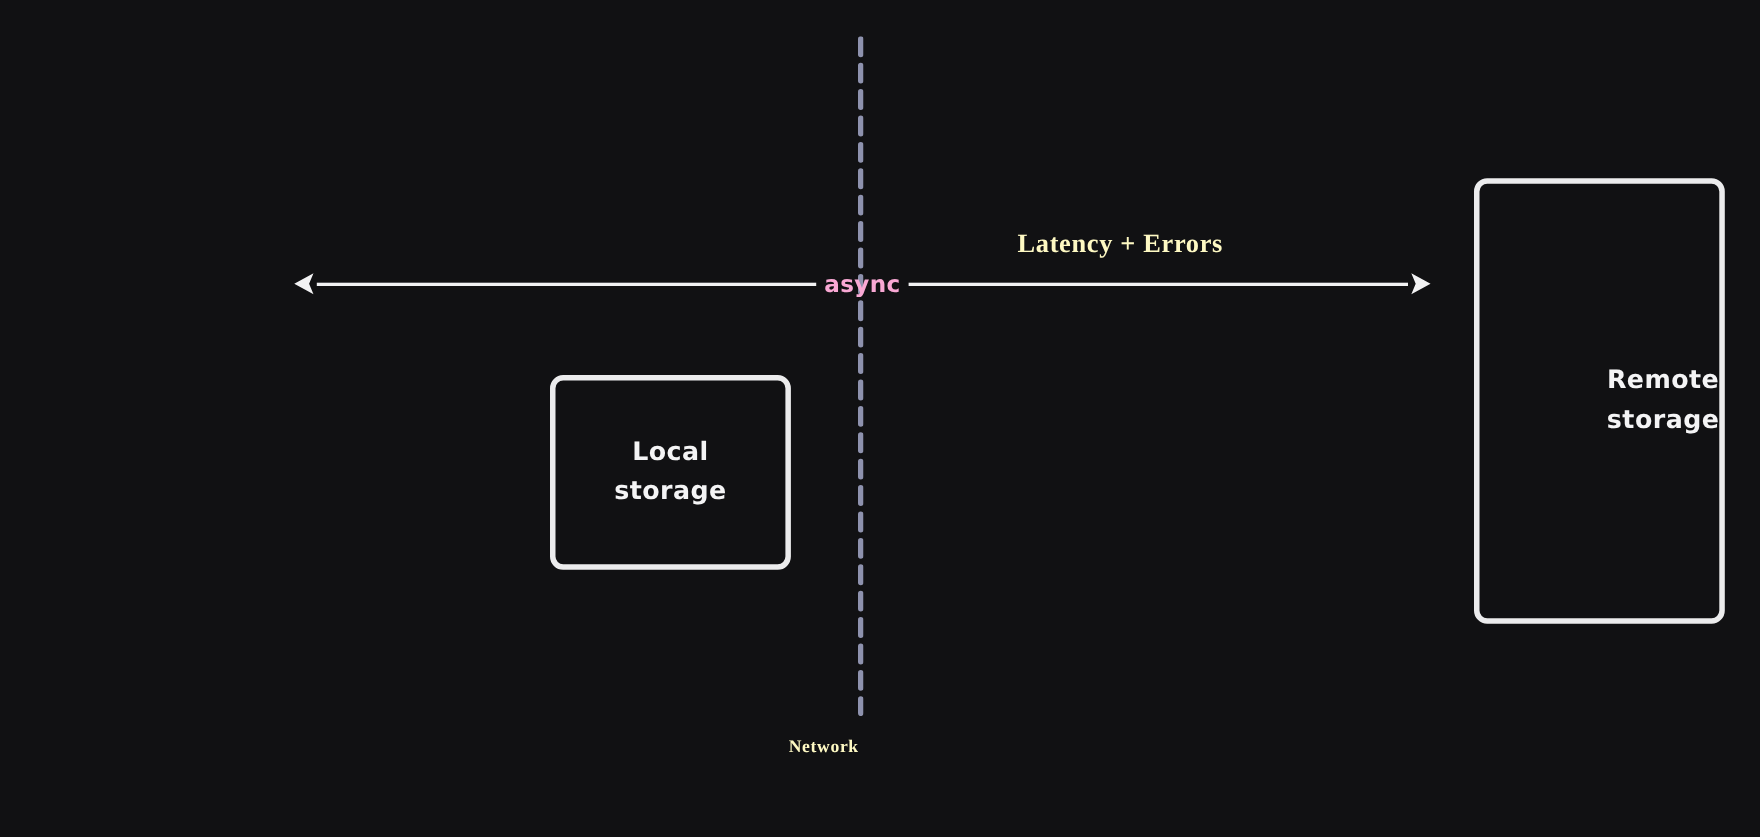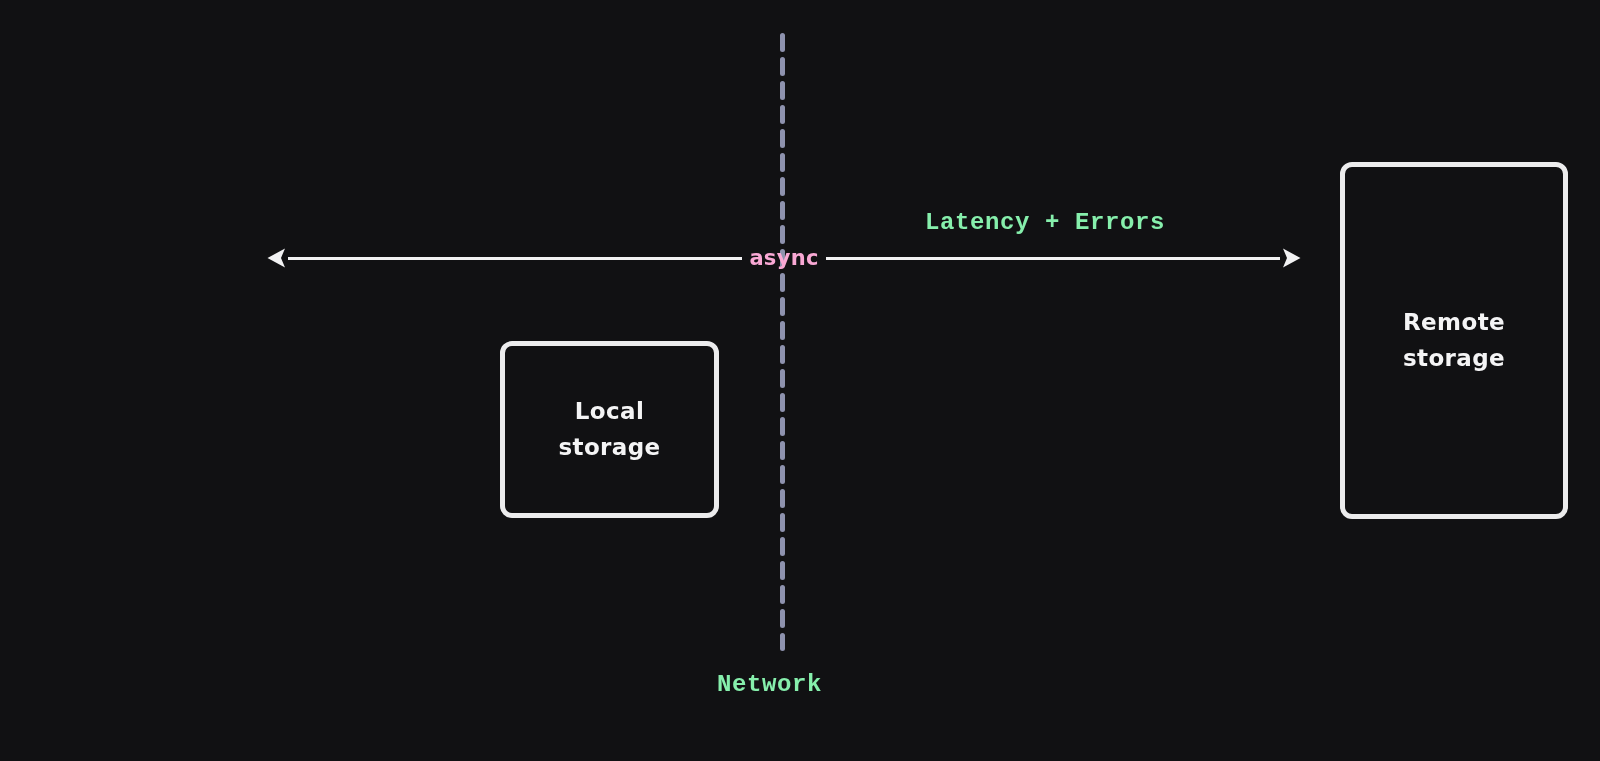--- a/index.html
+++ b/index.html
@@ -36,21 +36,21 @@
     font-family: "DejaVu Sans", sans-serif;
     font-weight: bold;
     font-size: 23px;
     line-height: 1.55;
     letter-spacing: 0.4px;
     white-space: pre-line;
   }
 
   #node-client   { left: 38px;   top: 162px; width: 217px; height: 362px; }
   #node-local    { left: 500px;  top: 341px; width: 219px; height: 177px; }
-  #node-remote   { left: 1340px; top: 162px; width: 228px; height: 357px; }
+  #node-remote   { left: 1340px; top: 162px; width: 228px; height: 405px; justify-content: flex-end; }
 
   
   .connector {
     position: absolute;
     display: flex;
     align-items: center;
     height: 40px;
   }
   .conn-line {
     height: 3px;
@@ -74,35 +74,35 @@
   }
 
   
   #conn-async  { left: 266px; top: 238px; width: 1036px; }
   
   #conn-sync   { left: 266px; top: 411px; width: 226px; }
 
   
   .caption {
     position: absolute;
-    color: #86efac;
-    font-family: Liberation Mono, monospace;
+    color: #fef9c3;
+    font-family: Liberation Serif, serif;
     font-weight: bold;
     letter-spacing: 0.6px;
     white-space: nowrap;
   }
   #caption-latency {
     left: 925px;
     top: 209px;
     font-size: 24px;
   }
   #caption-network {
     left: 717px;
     top: 671px;
-    font-size: 24px;
+    font-size: 16px;
   }
 
   
   #network-divider {
     position: absolute;
     left: 780px;
     top: 33px;
     width: 5px;
     height: 618px;
   }

